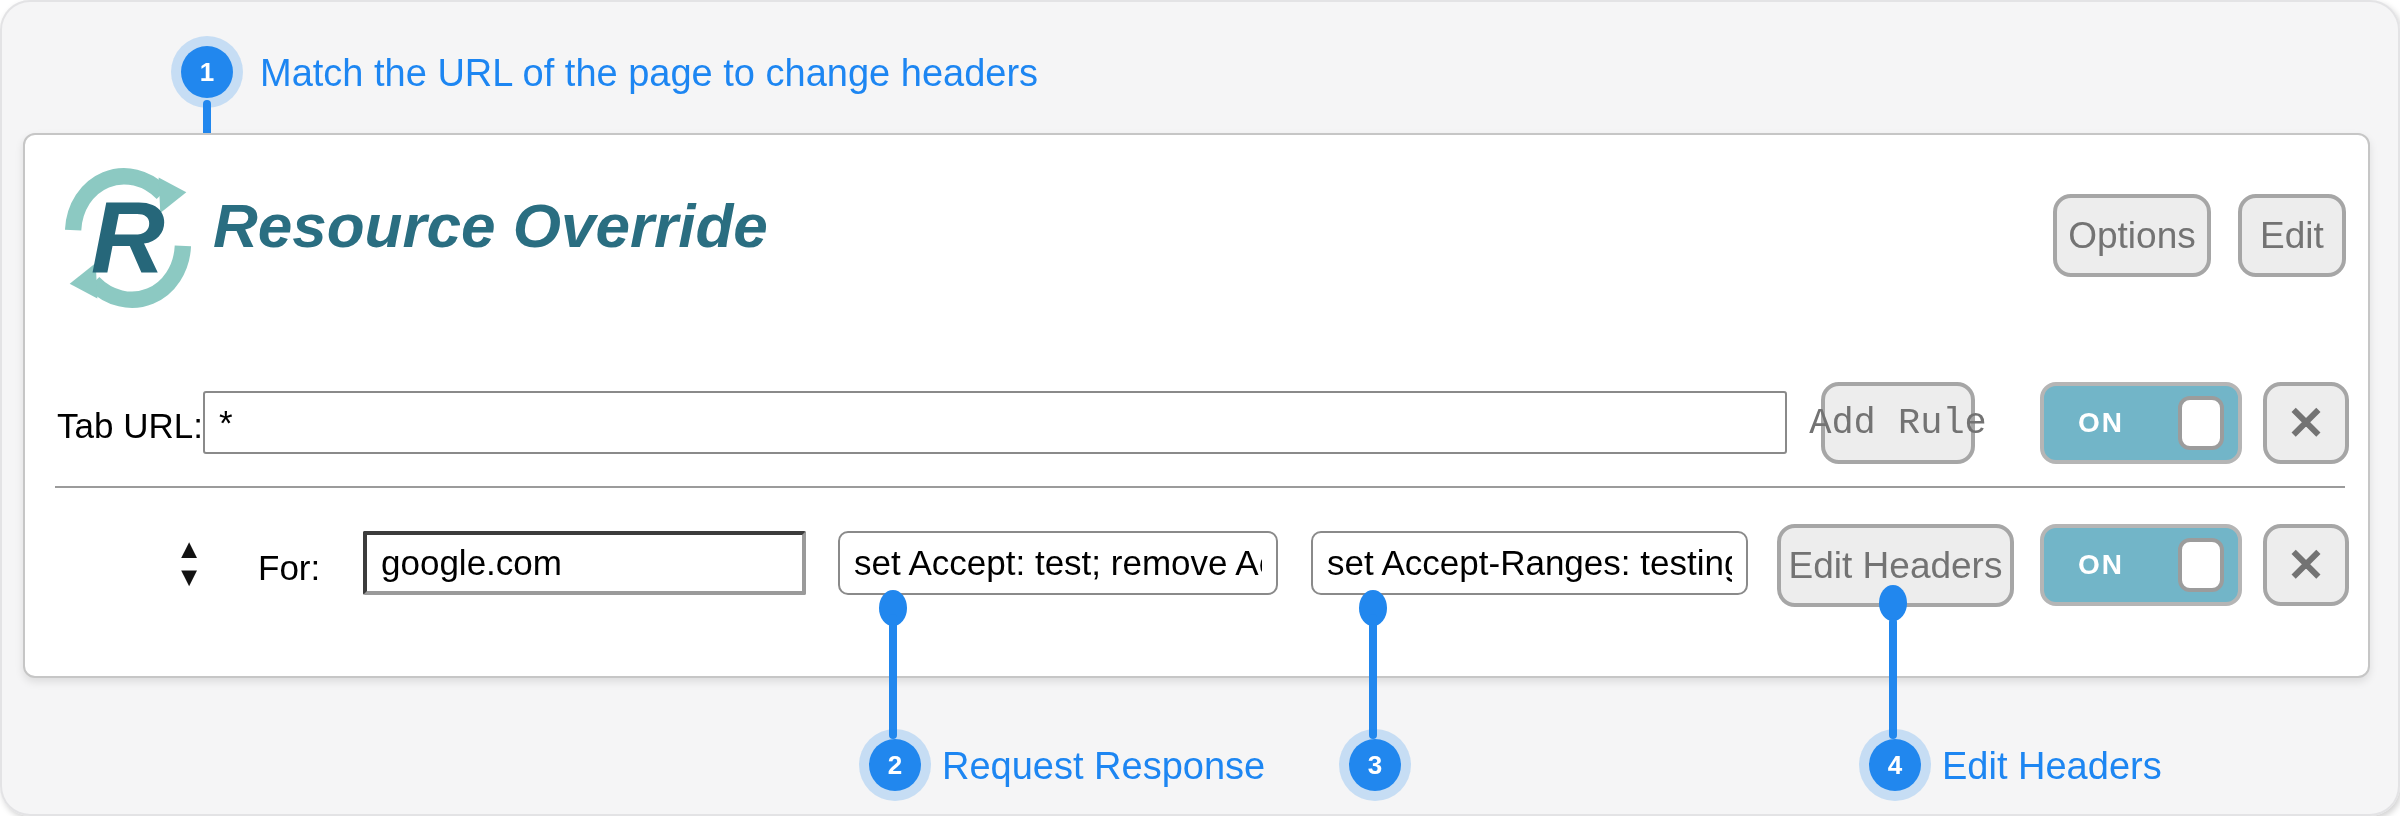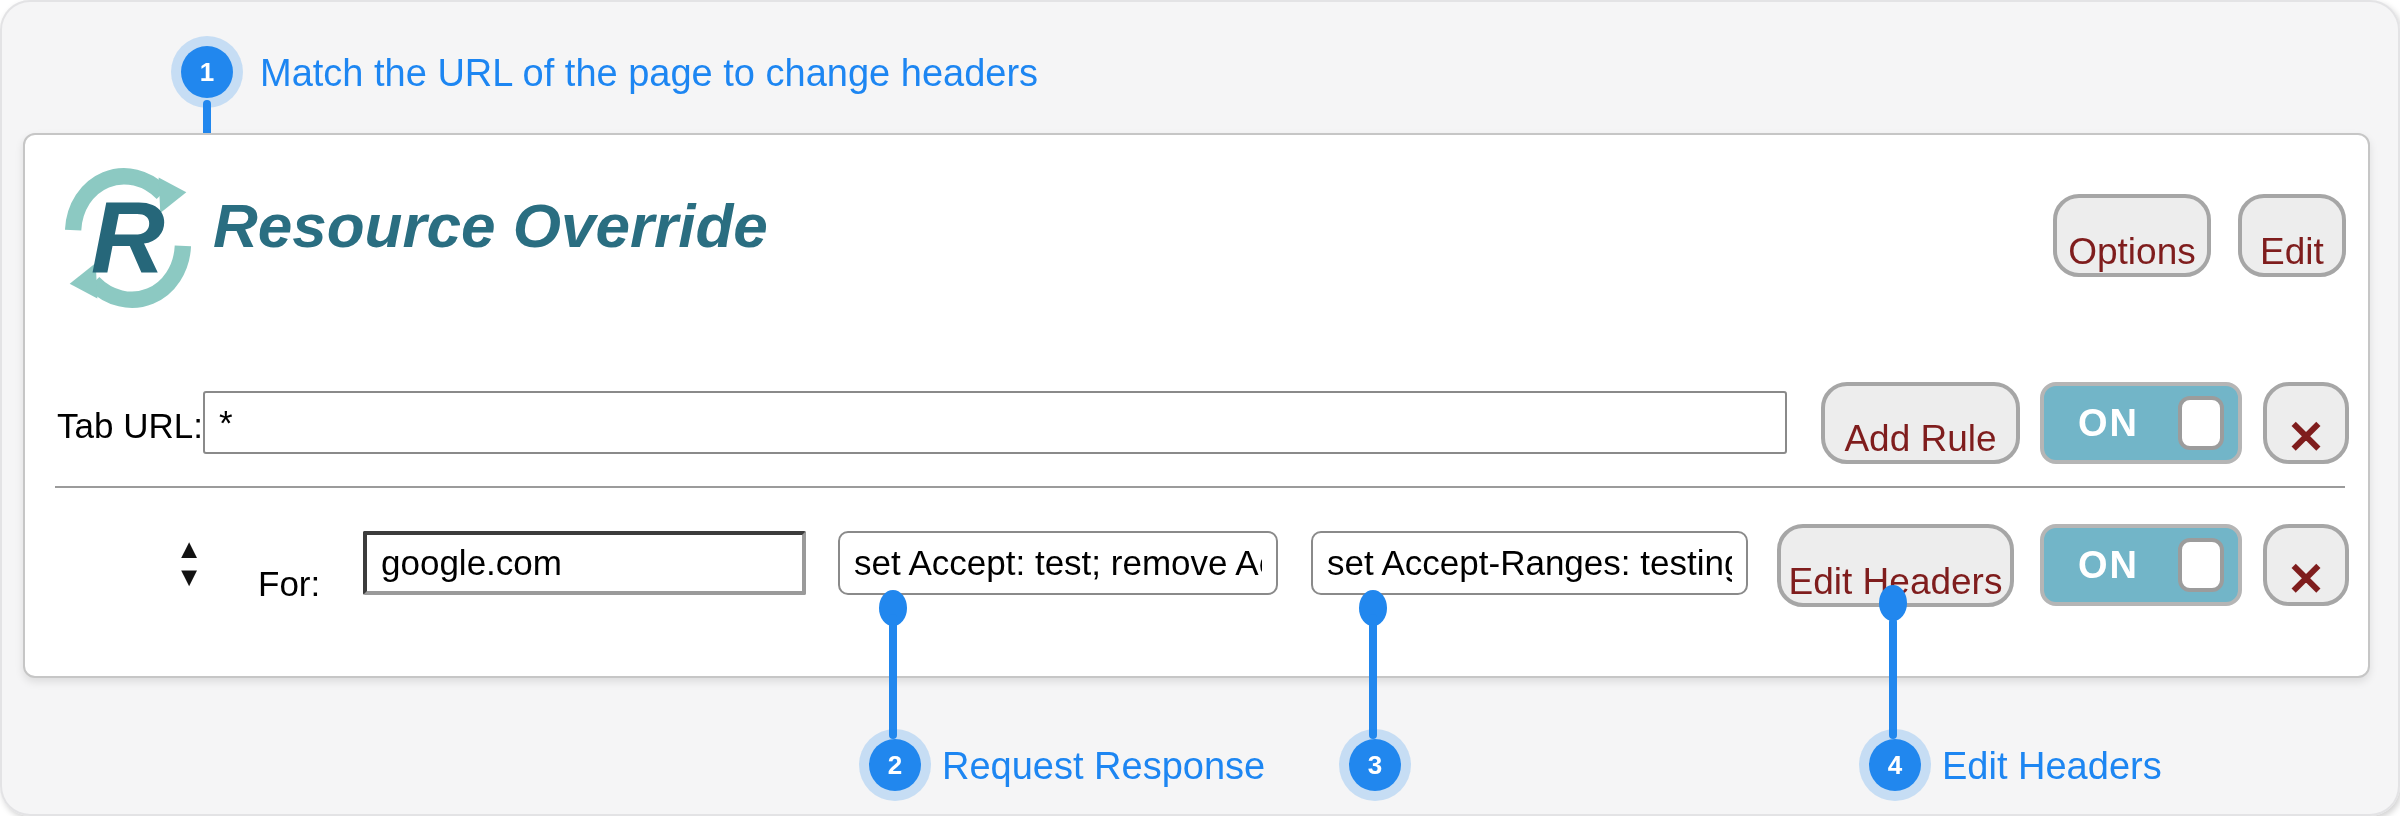--- a/index.html
+++ b/index.html
@@ -4,35 +4,35 @@
 <style>
   html,body{margin:0;padding:0;background:#ffffff;}
   body{font-family:"Liberation Sans", sans-serif;}
   #stage{position:relative;width:2400px;height:816px;overflow:hidden;background:#ffffff;}
   .backdrop{position:absolute;left:0;top:0;width:2400px;height:816px;background:#f5f5f6;
     border-radius:30px;box-shadow:inset 0 0 0 2px #e3e3e5, 2px 3px 6px rgba(0,0,0,.18);}
   .panel{position:absolute;left:23px;top:133px;width:2347px;height:545px;background:#ffffff;
     border:2px solid #c6c6c6;border-radius:12px;box-sizing:border-box;box-shadow:0 4px 8px rgba(0,0,0,.10);}
   .title{position:absolute;left:213px;top:190px;font-size:62px;font-weight:bold;font-style:italic;
     color:#2a6e81;white-space:nowrap;}
-  .btn{position:absolute;background:#ededed;border:4px solid #a6a6a6;border-radius:26px;
-    display:flex;align-items:flex-end;justify-content:center;font-size:37px;color:#7f1d1d;
+  .btn{position:absolute;background:#ededed;border:4px solid #a6a6a6;border-radius:18px;
+    display:flex;align-items:center;justify-content:center;font-size:37px;color:#737373;
     box-sizing:border-box;white-space:nowrap;cursor:pointer;}
   .xbtn{font-size:46px;font-weight:bold;line-height:1;}
   .lbl{position:absolute;font-size:35px;color:#000;white-space:nowrap;}
   .ti{position:absolute;box-sizing:border-box;font-family:"Liberation Sans",sans-serif;
     font-size:35px;padding:0 14px;background:#fff;color:#000;outline:none;}
   .ti-tab{border:2px solid #8a8a8a;border-radius:3px;}
   .ti-match{border:4px solid #3c3c3c;border-right-color:#9a9a9a;border-bottom-color:#9a9a9a;border-radius:2px;}
   .ti-hdr{border:2px solid #8a8a8a;border-radius:10px;}
   .divider{position:absolute;left:55px;top:486px;width:2290px;height:2px;background:#9b9b9b;}
   .toggle{position:absolute;width:202px;height:82px;background:#72b5c8;border:4px solid #b5b5b5;
     border-radius:16px;box-sizing:border-box;cursor:pointer;}
   .toggle .on{position:absolute;left:34px;top:50%;transform:translateY(-50%);color:#fff;
-    font-weight:bold;font-size:38px;letter-spacing:2px;}
+    font-weight:bold;font-size:28px;letter-spacing:2px;}
   .knob{position:absolute;right:14px;top:50%;transform:translateY(-50%);width:46px;height:54px;
     background:#fff;border:4px solid #9c9c9c;border-radius:12px;box-sizing:border-box;}
   .drag{position:absolute;left:172px;top:535px;width:34px;text-align:center;font-size:27px;
     line-height:28px;color:#121212;cursor:grab;}
   .co-circle{position:absolute;width:52px;height:52px;border-radius:50%;background:#2187ee;
     box-shadow:0 0 0 10px rgba(33,135,238,.22);color:#fff;display:flex;align-items:center;
     justify-content:center;font-size:26px;font-weight:bold;}
   .co-line{position:absolute;width:8px;background:#2187ee;border-radius:4px;}
   .co-dot{position:absolute;width:28px;height:36px;border-radius:50%;background:#2187ee;}
   .co-label{position:absolute;font-size:38px;color:#1d86f2;font-weight:500;white-space:nowrap;}
@@ -69,38 +69,38 @@
 
   <div class="btn" style="left:2053px;top:194px;width:158px;height:83px;">
     <span>Options</span>
   </div>
   <div class="btn" style="left:2238px;top:194px;width:108px;height:83px;">
     <span>Edit</span>
   </div>
 
   <div class="lbl" style="left:57px;top:406px;">Tab URL:</div>
   <input class="ti ti-tab" style="left: 203px; top: 391px; width: 1584px; height: 63px;" value="*">
-  <div class="btn" style="left:1821px;top:382px;width:199px;height:82px;">
+  <div class="btn" style="left:1821px;top:382px;width:154px;height:82px;font-family:Liberation Mono, monospace;">
     <span>Add Rule</span>
   </div>
   <div class="toggle" style="left:2040px;top:382px;">
     <span class="on">ON</span>
     <span class="knob"></span>
   </div>
   <div class="btn xbtn" style="left:2263px;top:382px;width:86px;height:82px;">
     <span>✕</span>
   </div>
 
   <div class="divider"></div>
 
   <div class="drag">
     <div>▲</div>
     <div>▼</div>
   </div>
-  <div class="lbl" style="left:258px;top:548px;margin-top:16px;">For:</div>
+  <div class="lbl" style="left:258px;top:548px;">For:</div>
   <input class="ti ti-match" style="left: 363px; top: 531px; width: 443px; height: 64px;" value="google.com">
   <input class="ti ti-hdr" style="left: 838px; top: 531px; width: 440px; height: 64px;" value="set Accept: test; remove Acc">
   <input class="ti ti-hdr" style="left: 1311px; top: 531px; width: 437px; height: 64px;" value="set Accept-Ranges: testing">
   <div class="btn" style="left:1777px;top:524px;width:237px;height:83px;">
     <span>Edit Headers</span>
   </div>
   <div class="toggle" style="left:2040px;top:524px;">
     <span class="on">ON</span>
     <span class="knob"></span>
   </div>

